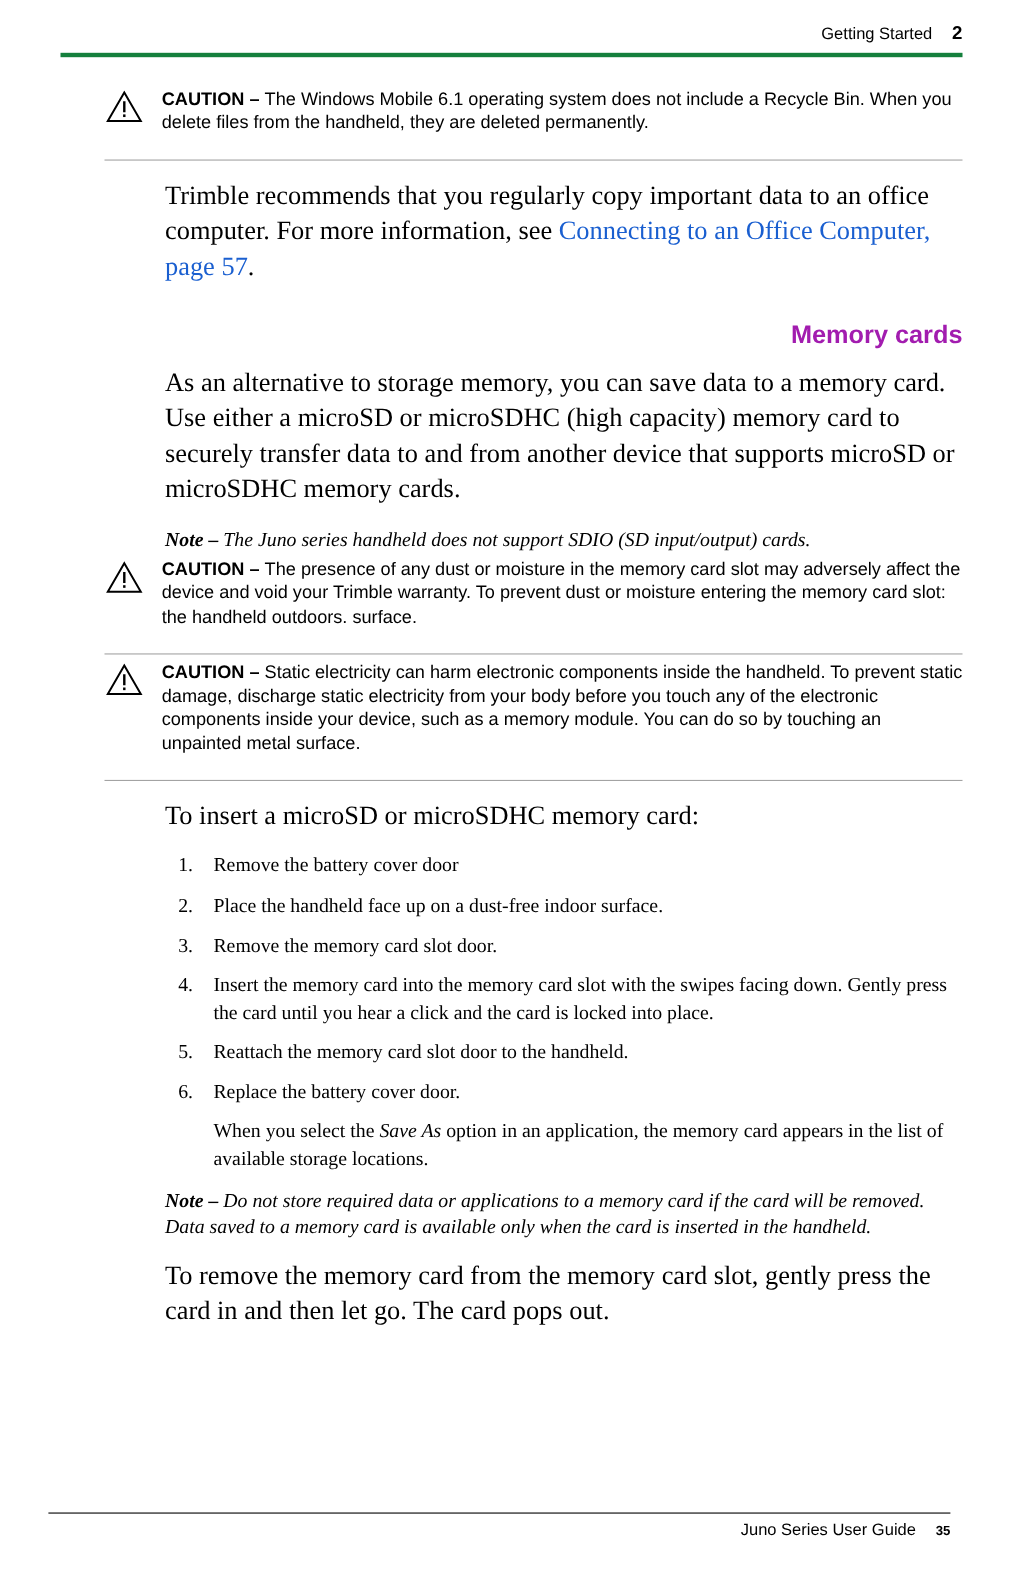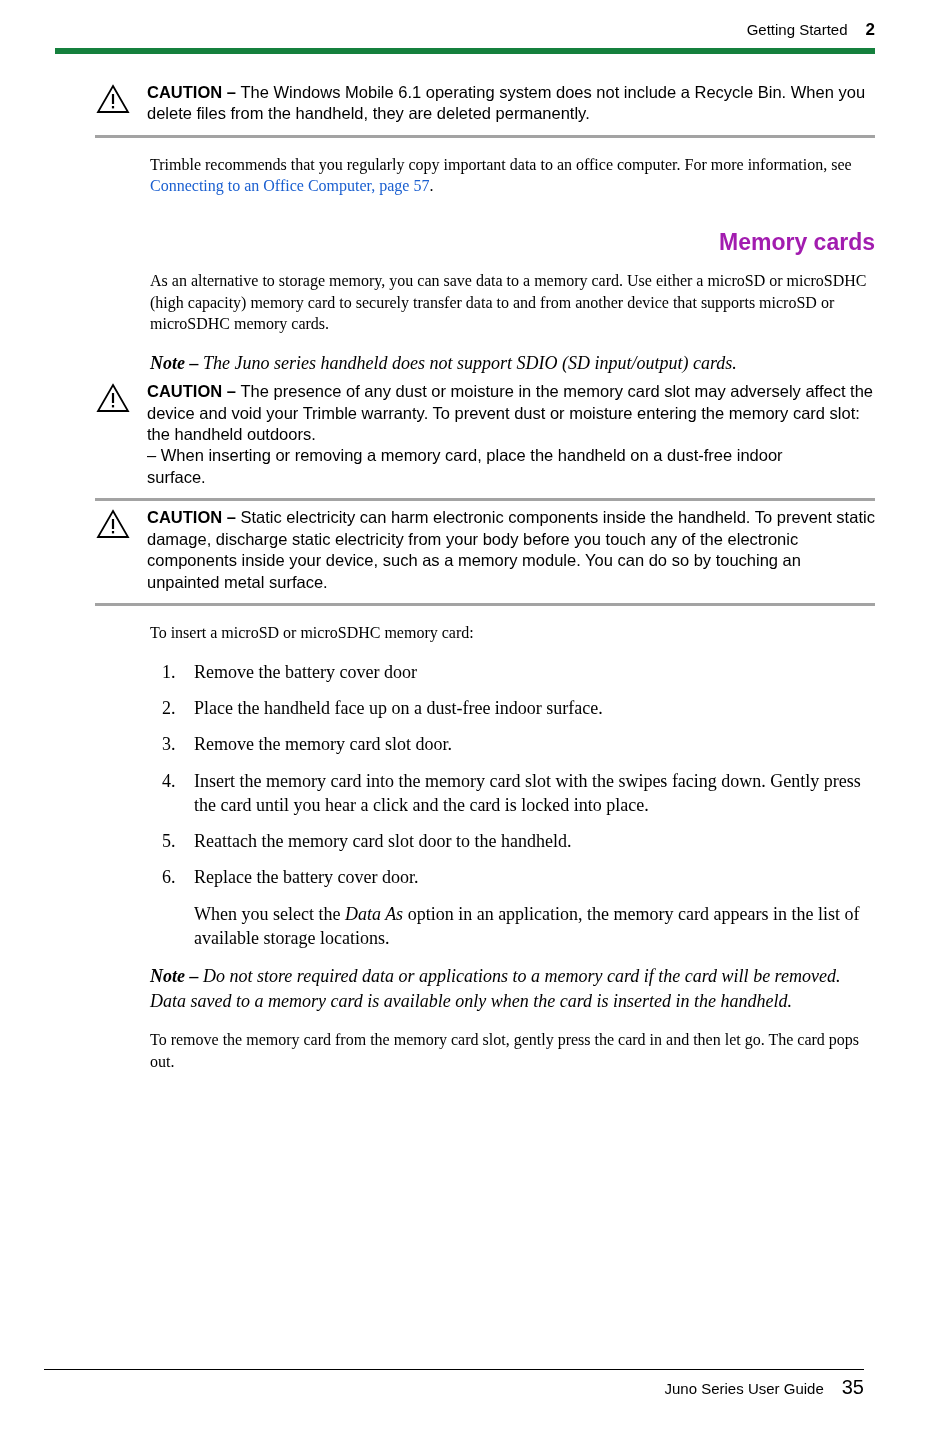--- a/index.html
+++ b/index.html
@@ -13,30 +13,30 @@
       padding: 20px 55px 0 55px;
     }
     .header {
       display: flex;
       justify-content: flex-end;
       align-items: baseline;
       gap: 18px;
       font-family: Arial, Helvetica, sans-serif;
       font-size: 15px;
       padding-bottom: 8px;
-      border-bottom: 6px solid #15803d;
+      border-bottom: 4px solid #15803d;
       margin-bottom: 28px;
     }
     .header .chapter-num { font-weight: bold; font-size: 17px; }
     .caution-block {
       display: flex;
       gap: 16px;
       margin: 0 0 6px 40px;
-      padding-bottom: 10px;
-      border-bottom: 3px solid #a3a3a3;
+      padding-bottom: 22px;
+      border-bottom: 1px solid #a3a3a3;
     }
     .caution-block.no-top-border {
        padding-top: 0;
     }
     .warning-icon {
       flex-shrink: 0;
       width: 36px;
       display: flex;
       align-items: flex-start;
       justify-content: center;
@@ -45,21 +45,21 @@
     .warning-icon svg { width: 34px; height: 30px; }
     .caution-text {
       font-family: Arial, Helvetica, sans-serif;
       font-size: 16.5px;
       line-height: 1.3;
       flex: 1;
     }
     .caution-text .label { font-weight: bold; }
     .body-p {
       margin: 16px 0 16px 95px;
-      font-size: 16px;
+      font-size: 24px;
       line-height: 1.35;
     }
     .link { color: #1a5fd0; }
     h2.section {
       font-family: Arial, Helvetica, sans-serif;
       color: #a21caf;
       font-size: 23px;
       font-weight: bold;
       margin: 32px 0 14px 40px;
       text-align: right;
@@ -93,21 +93,21 @@
       display: flex;
       align-items: baseline;
       gap: 18px;
       font-family: Arial, Helvetica, sans-serif;
       font-size: 15px;
       border-top: 1px solid #000;
       padding-top: 6px;
       width: calc(100% - 110px);
       justify-content: flex-end;
     }
-    .footer .pagenum { font-weight: normal; font-size: 20px; }
+    .footer .pagenum { font-weight: bold; font-size: 12px; }
     .caution-list { display: block; }
     .caution-list .row { display: block; text-indent: -12px; padding-left: 12px; }
   </style>
 </head>
 <body>
 
 <div class="header">
   <span>Getting Started</span>
   <span class="chapter-num">2</span>
 </div>
@@ -142,21 +142,20 @@
     <svg viewBox="0 0 34 30">
         <path d="M17 2 L32 28 L2 28 Z" fill="none" stroke="#000" stroke-width="1.8"></path>
         <line x1="17" y1="10" x2="17" y2="20" stroke="#000" stroke-width="2.2"></line>
         <rect x="15.9" y="22" width="2.2" height="2.4" fill="#000"></rect>
       </svg>
   </div>
   <div class="caution-text">
     <span class="label">CAUTION – </span><span>The presence of any dust or moisture in the memory card slot may adversely affect the device and void your Trimble warranty. To prevent dust or moisture entering the memory card slot:</span>
     <span class="caution-list">
       <span class="indent">the handheld outdoors.</span>
-      <span class="row"><span>– When inserting or removing a memory card, place the handheld on a dust-free indoor</span></span>
       <span class="indent">surface.</span>
     </span>
   </div>
 </div>
 
 <div class="caution-block no-top-border" style="margin-top:6px">
   <div class="warning-icon">
     <svg viewBox="0 0 34 30">
         <path d="M17 2 L32 28 L2 28 Z" fill="none" stroke="#000" stroke-width="1.8"></path>
         <line x1="17" y1="10" x2="17" y2="20" stroke="#000" stroke-width="2.2"></line>
@@ -172,21 +171,21 @@
 
 <ol class="steps">
   <li><span>Remove the battery cover door</span></li>
   <li><span>Place the handheld face up on a dust-free indoor surface.</span></li>
   <li><span>Remove the memory card slot door.</span></li>
   <li><span>Insert the memory card into the memory card slot with the swipes facing down. Gently press the card until you hear a click and the card is locked into place.</span></li>
   <li><span>Reattach the memory card slot door to the handheld.</span></li>
   <li>
     <span>Replace the battery cover door.</span>
     <span class="sub">
-      <span>When you select the </span><span class="italic">Data As</span><span> option in an application, the memory card appears in the list of available storage locations.</span>
+      <span>When you select the </span><span class="italic">Save As</span><span> option in an application, the memory card appears in the list of available storage locations.</span>
     </span>
   </li>
 </ol>
 
 <p class="note">
   <span class="note-label">Note – </span><span class="note-body">Do not store required data or applications to a memory card if the card will be removed. Data saved to a memory card is available only when the card is inserted in the handheld.</span>
 </p>
 
 <p class="body-p">To remove the memory card from the memory card slot, gently press the card in and then let go. The card pops out.</p>
 

